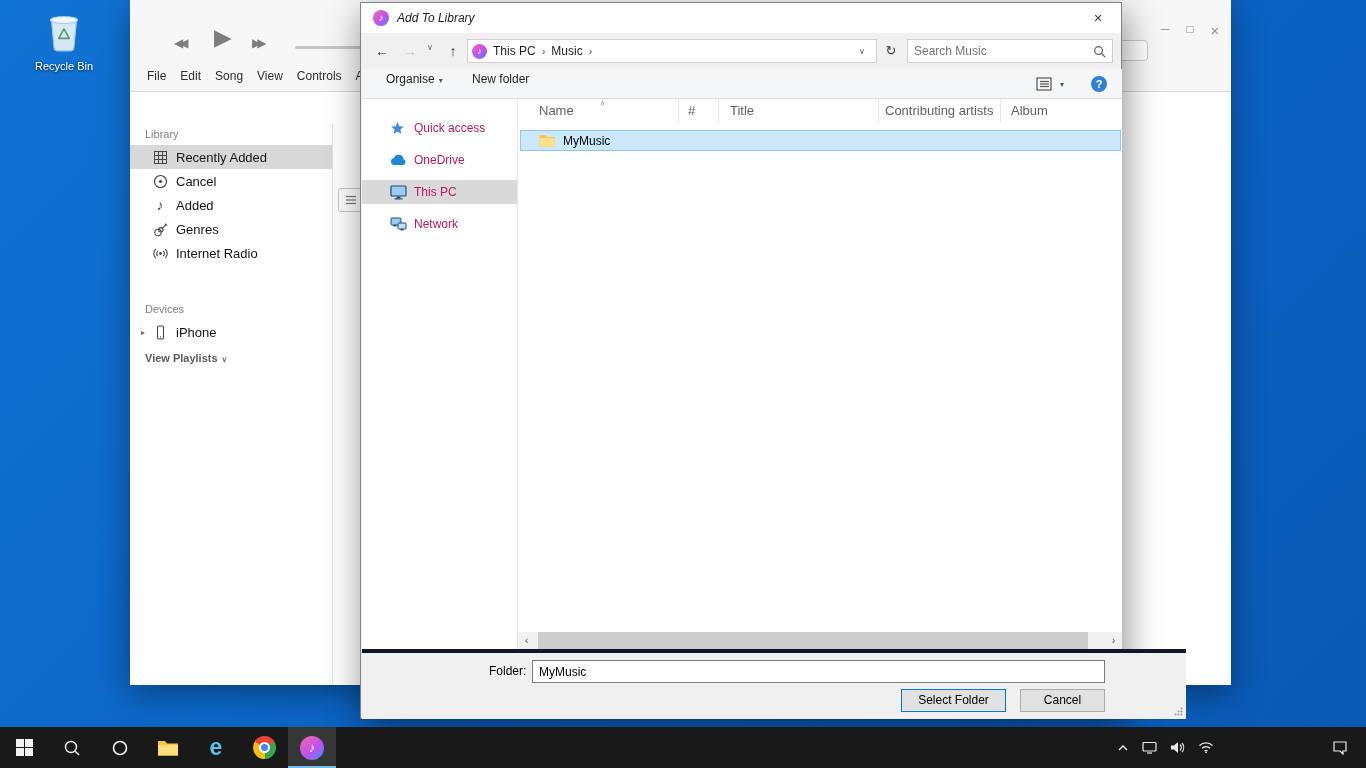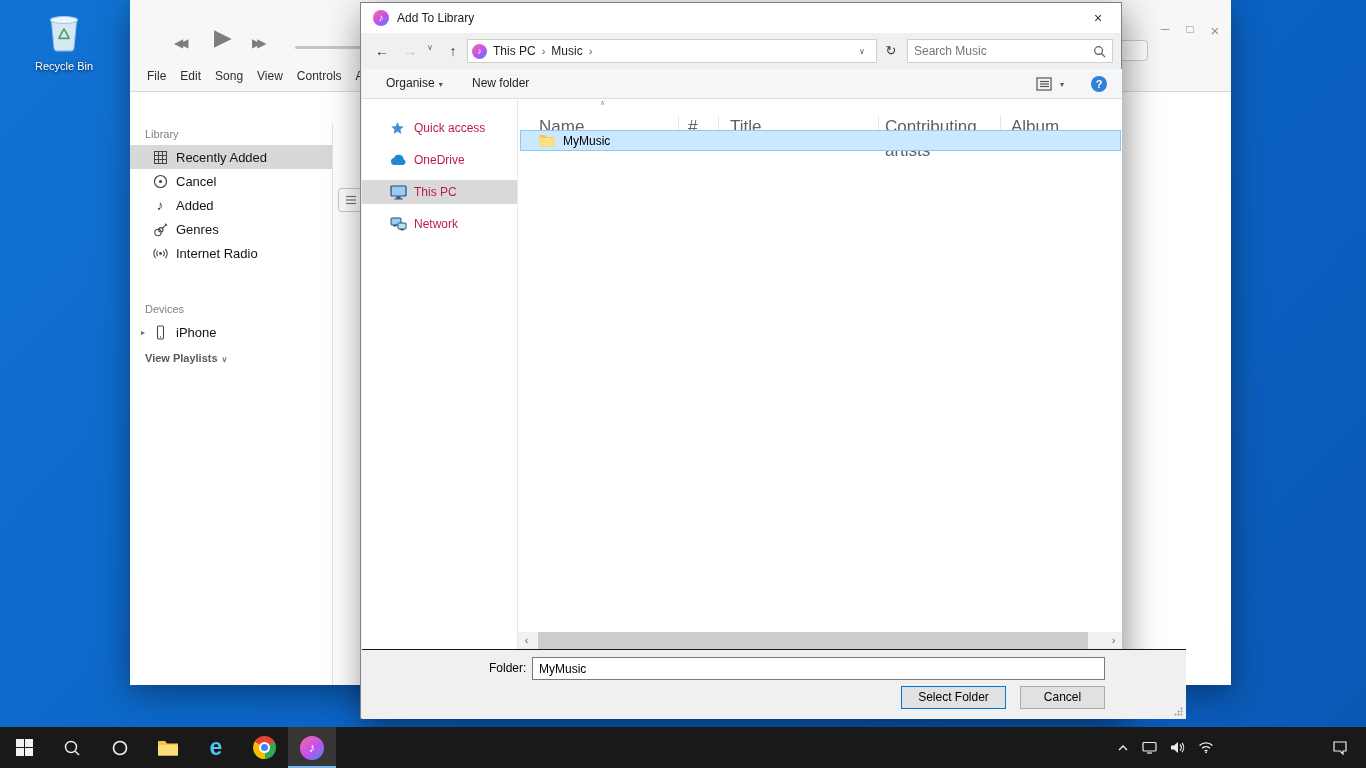--- a/index.html
+++ b/index.html
@@ -45,63 +45,63 @@
   .lib-ico { width:16px; height:16px; margin-right:8px; display:flex; align-items:center; justify-content:center; }
   .note-glyph { font-size:14px; color:#454545; line-height:14px; }
   .dev-row { left:0; top:196px; width:100%; height:24px; display:flex; align-items:center; padding-left:11px; font-size:13px; color:#141414; }
   .dev-exp { font-size:8px; color:#666; width:11px; }
   .pl-label { left:15px; top:228px; font-size:11px; font-weight:bold; color:#5a5a5a; }
   .pl-caret { font-size:8px; color:#777; margin-left:4px; }
 
   
   .dialog { left:360px; top:2px; width:762px; height:717px; background:#f0f0f0; border:1px solid #828282; box-shadow:3px 10px 34px rgba(0,0,0,.45); z-index:10; }
   .dlg-titlebar { left:0; top:0; width:100%; height:30px; background:#fff; }
-  .dlg-title { left:36px; top:0; line-height:30px; font-size:12px; color:#1a1a1a; }
+  .dlg-title { left:36px; top:0; line-height:30px; font-size:12px; color:#1a1a1a;font-style:italic; }
   .itn-icon { width:16px; height:16px; border-radius:50%; background:linear-gradient(140deg,#f36fa0,#c44ff0 55%,#3d8ef2); display:inline-flex; align-items:center; justify-content:center; color:#fff; font-size:10px; line-height:10px; }
   .dlg-icon { left:12px; top:7px; }
   .dlg-close { right:0; top:0; width:46px; height:30px; text-align:center; line-height:30px; font-size:14px; color:#333; cursor:default; }
 
   .nav-glyph { font-size:14px; text-align:center; cursor:default; }
   .dlg-back { left:8px; top:36px; width:26px; height:24px; line-height:24px; color:#2b2b2b; }
   .dlg-forward { left:36px; top:36px; width:26px; height:24px; line-height:24px; color:#bdbdbd; }
   .dlg-navdrop { left:62px; top:40px; width:14px; font-size:8px; color:#6a6a6a; }
   .dlg-up { left:80px; top:36px; width:24px; height:24px; line-height:24px; color:#333; }
   .addr { left:106px; top:36px; width:410px; height:24px; background:#fff; border:1px solid #cfcfcf; display:flex; align-items:center; padding:0 4px; }
   .crumb { font-size:12px; color:#1f1f1f; padding:0 6px; white-space:nowrap; cursor:default; }
   .crumb-sep { font-size:11px; color:#555; }
   .addr-drop { margin-left:auto; width:20px; text-align:center; font-size:8px; color:#555; }
   .dlg-refresh { left:519px; top:36px; width:22px; height:24px; line-height:24px; font-size:13px; color:#3a3a3a; text-align:center; }
   .searchbox { left:546px; top:36px; width:206px; height:24px; background:#fff; border:1px solid #cfcfcf; display:flex; align-items:center; padding:0 6px; }
   .searchbox input { flex:1; border:none; outline:none; font-size:12px; color:#1f1f1f; background:transparent; }
   .searchbox input::placeholder { color:#767676; }
 
   .cmdbar { left:1px; top:66px; width:760px; height:30px; background:#f5f6f7; border-bottom:1px solid #dedede; }
-  .cmd-item { top:0; line-height:29px; font-size:12px; color:#1f1f1f; cursor:default; }
+  .cmd-item { top:0; line-height:21px; font-size:12px; color:#1f1f1f; cursor:default; }
   .cmd-organise { left:24px; }
   .cmd-newfolder { left:110px; }
   .cmd-caret { font-size:8px; color:#555; margin-left:4px; }
   .view-btn { right:58px; top:8px; display:flex; align-items:center; gap:4px; }
   .help-btn { right:15px; top:7px; width:16px; height:16px; border-radius:50%; background:#2f80d7; color:#fff; font-size:11px; font-weight:bold; text-align:center; line-height:16px; }
 
   .navpane { left:1px; top:96px; width:155px; height:550px; background:#fff; }
   .np-row { position:absolute; left:0; width:100%; height:24px; display:flex; align-items:center; padding-left:28px; font-size:12px; color:#be185d; cursor:default; }
   .np-row.selected { background:#d9d9d9; }
   .np-ico { width:17px; height:16px; margin-right:7px; display:flex; align-items:center; }
 
   .filepane { left:156px; top:96px; width:605px; height:550px; background:#fff; border-left:1px solid #e8e8e8; }
-  .col { top:16px; height:24px; line-height:24px; font-size:17px; color:#5f5f5f; border-right:1px solid #e7e7e7; cursor:default; }
+  .col { top:0; height:24px; line-height:24px; font-size:13px; color:#5f5f5f; border-right:1px solid #e7e7e7; cursor:default; }
   .sort-chevron { left:82px; top:0px; font-size:7px; color:#8a8a8a; }
   .file-row { left:2px; top:31px; width:601px; height:21px; background:#cce8ff; border:1px solid #8fc6f3; display:flex; align-items:center; cursor:default; }
   .file-row .f-ico { margin-left:18px; width:16px; display:flex; }
   .file-row .f-name { margin-left:8px; font-size:12px; color:#000; }
   .hscroll { left:0; bottom:0; width:100%; height:17px; background:#f1f1f1; }
   .hs-arrow { top:0; width:17px; height:17px; line-height:16px; text-align:center; font-size:11px; color:#5a5a5a; }
   .hs-thumb { left:20px; top:0; width:550px; height:17px; background:#cdcdcd; }
 
-  .dlg-footer { left:1px; top:646px; width:824px; height:70px; background:#f0f0f0; border-top:1px solid #0f172a; }
+  .dlg-footer { left:1px; top:646px; width:824px; height:70px; background:#f0f0f0; border-top:4px solid #0f172a; }
   .folder-label { left:127px; top:11px; font-size:12px; color:#000; }
   .folder-input { left:170px; top:7px; width:573px; height:23px; border:1px solid #7a7a7a; font-size:12px; padding:0 6px; background:#fff; color:#000; outline:none; }
   .dlg-btn { top:36px; height:23px; font-size:12px; color:#000; background:#e1e1e1; text-align:center; line-height:21px; cursor:default; }
   .btn-select { left:539px; width:105px; border:1px solid #0078d7; }
   .btn-cancel { left:658px; width:85px; border:1px solid #adadad; }
   .resize-grip { right:3px; bottom:3px; }
 
   
   .taskbar { left:0; bottom:0; width:1366px; height:41px; background:#191919; z-index:20; }
   .tb-btn { position:absolute; top:0; width:48px; height:41px; display:flex; align-items:center; justify-content:center; cursor:default; }

